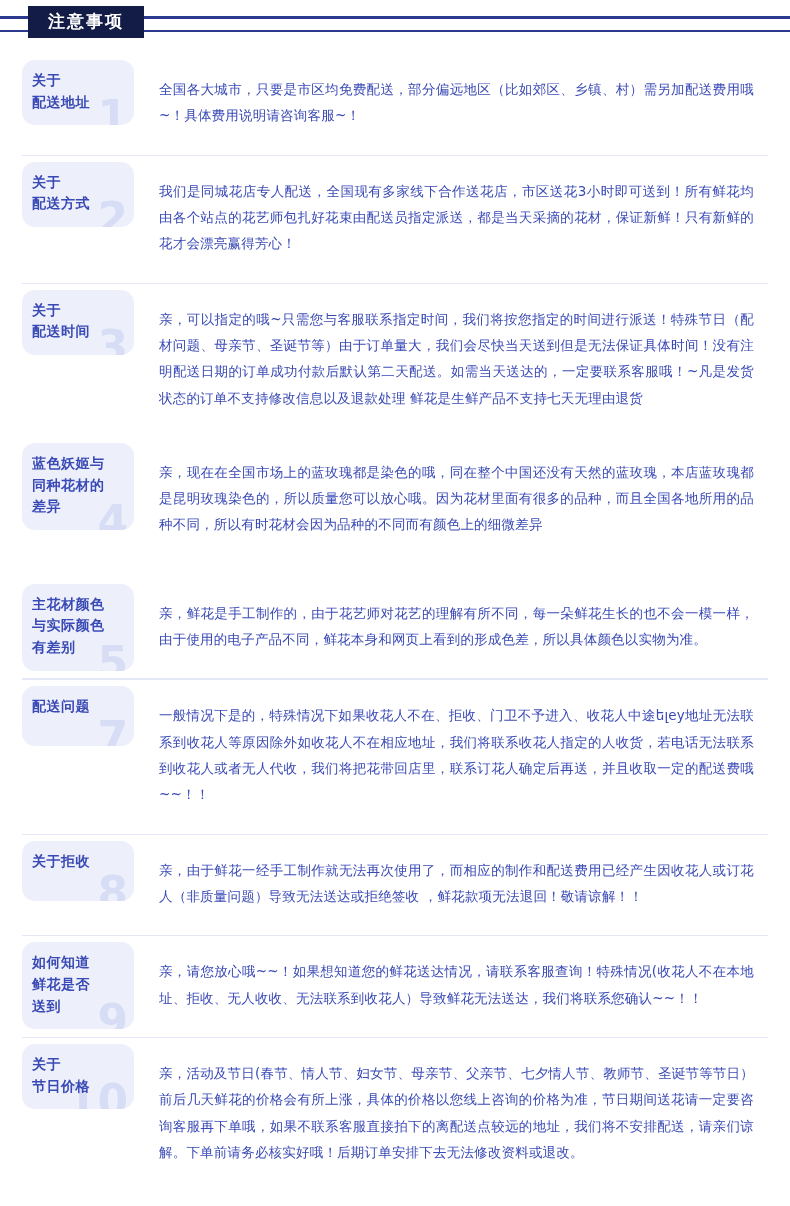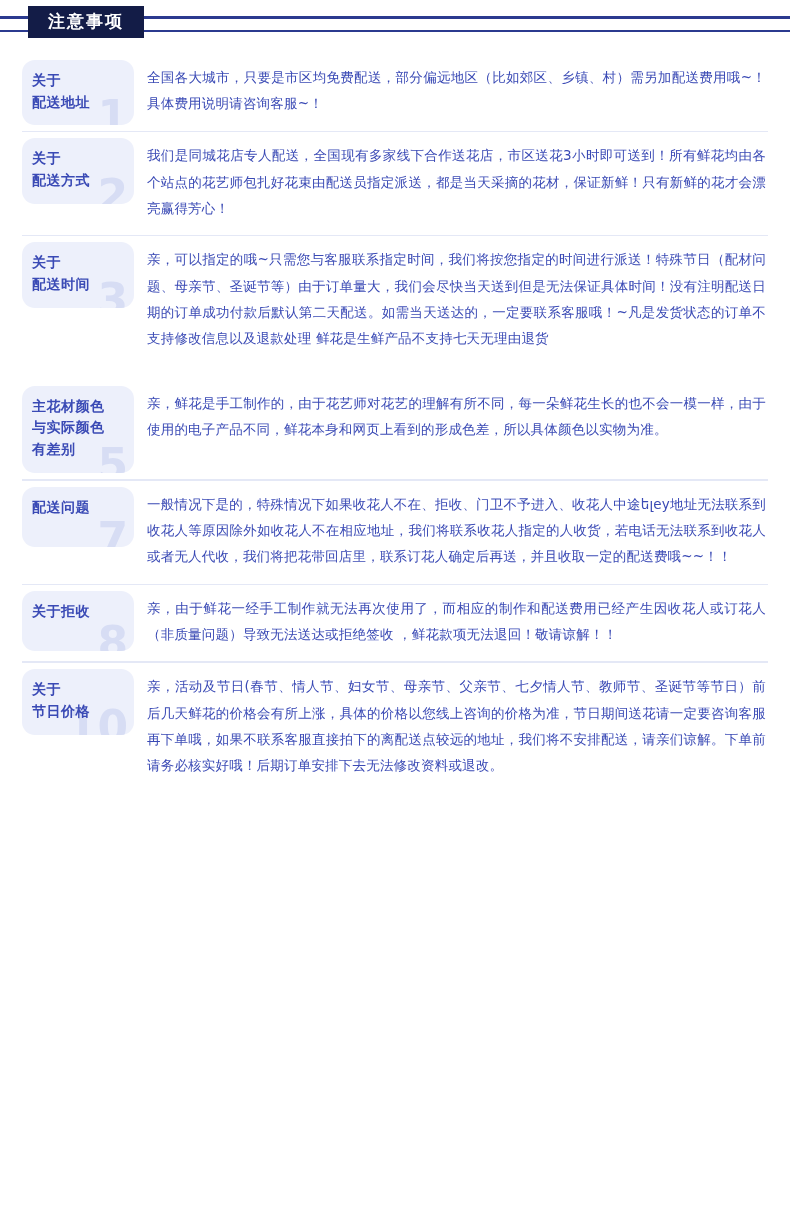--- a/index.html
+++ b/index.html
@@ -95,21 +95,21 @@
     color: #d7ddf4;
     line-height: 1;
     z-index: 1;
     font-family: "DejaVu Sans", "Liberation Sans", sans-serif;
   }
   .text-cell {
     padding: 10px 14px 14px 8px;
     vertical-align: top;
   }
   .text-cell p {
-    margin: 0;
+    margin: 12px;
     color: #3a4ab5;
     font-size: 13.5px;
     line-height: 1.95;
     text-align: justify;
     letter-spacing: 0.2px;
   }
   .divider-row td {
     padding: 0;
   }
   .divider {
@@ -178,20 +178,33 @@
             <div class="label-text">关于
 配送时间</div>
             <div class="label-num">3</div>
           </div>
         </td>
         <td class="text-cell">
           <p>亲，可以指定的哦~只需您与客服联系指定时间，我们将按您指定的时间进行派送！特殊节日（配材问题、母亲节、圣诞节等）由于订单量大，我们会尽快当天送到但是无法保证具体时间！没有注明配送日期的订单成功付款后默认第二天配送。如需当天送达的，一定要联系客服哦！~凡是发货状态的订单不支持修改信息以及退款处理 鲜花是生鲜产品不支持七天无理由退货</p>
         </td>
       </tr>
 
+      <tr class="faq-row">
+        <td class="label-cell">
+          <div class="label-box">
+            <div class="label-text">蓝色妖姬与
+同种花材的
+差异</div>
+            <div class="label-num">4</div>
+          </div>
+        </td>
+        <td class="text-cell">
+          <p>亲，现在在全国市场上的蓝玫瑰都是染色的哦，同在整个中国还没有天然的蓝玫瑰，本店蓝玫瑰都是昆明玫瑰染色的，所以质量您可以放心哦。因为花材里面有很多的品种，而且全国各地所用的品种不同，所以有时花材会因为品种的不同而有颜色上的细微差异</p>
+        </td>
+      </tr>
       <tr class="spacer-row">
           <td colspan="2"></td>
         </tr>
 
       <tr class="faq-row">
         <td class="label-cell">
           <div class="label-box">
             <div class="label-text">主花材颜色
 与实际颜色
 有差别</div>
@@ -241,20 +254,33 @@
         <td class="text-cell">
           <p>亲，由于鲜花一经手工制作就无法再次使用了，而相应的制作和配送费用已经产生因收花人或订花人（非质量问题）导致无法送达或拒绝签收 ，鲜花款项无法退回！敬请谅解！！</p>
         </td>
       </tr>
       <tr class="divider-row">
           <td colspan="2">
             <div class="divider"></div>
           </td>
         </tr>
 
+      <tr class="faq-row">
+        <td class="label-cell">
+          <div class="label-box">
+            <div class="label-text">如何知道
+鲜花是否
+送到</div>
+            <div class="label-num">9</div>
+          </div>
+        </td>
+        <td class="text-cell">
+          <p>亲，请您放心哦~~！如果想知道您的鲜花送达情况，请联系客服查询！特殊情况(收花人不在本地址、拒收、无人收收、无法联系到收花人）导致鲜花无法送达，我们将联系您确认~~！！</p>
+        </td>
+      </tr>
       <tr class="divider-row">
           <td colspan="2">
             <div class="divider"></div>
           </td>
         </tr>
 
       <tr class="faq-row">
         <td class="label-cell">
           <div class="label-box">
             <div class="label-text">关于

